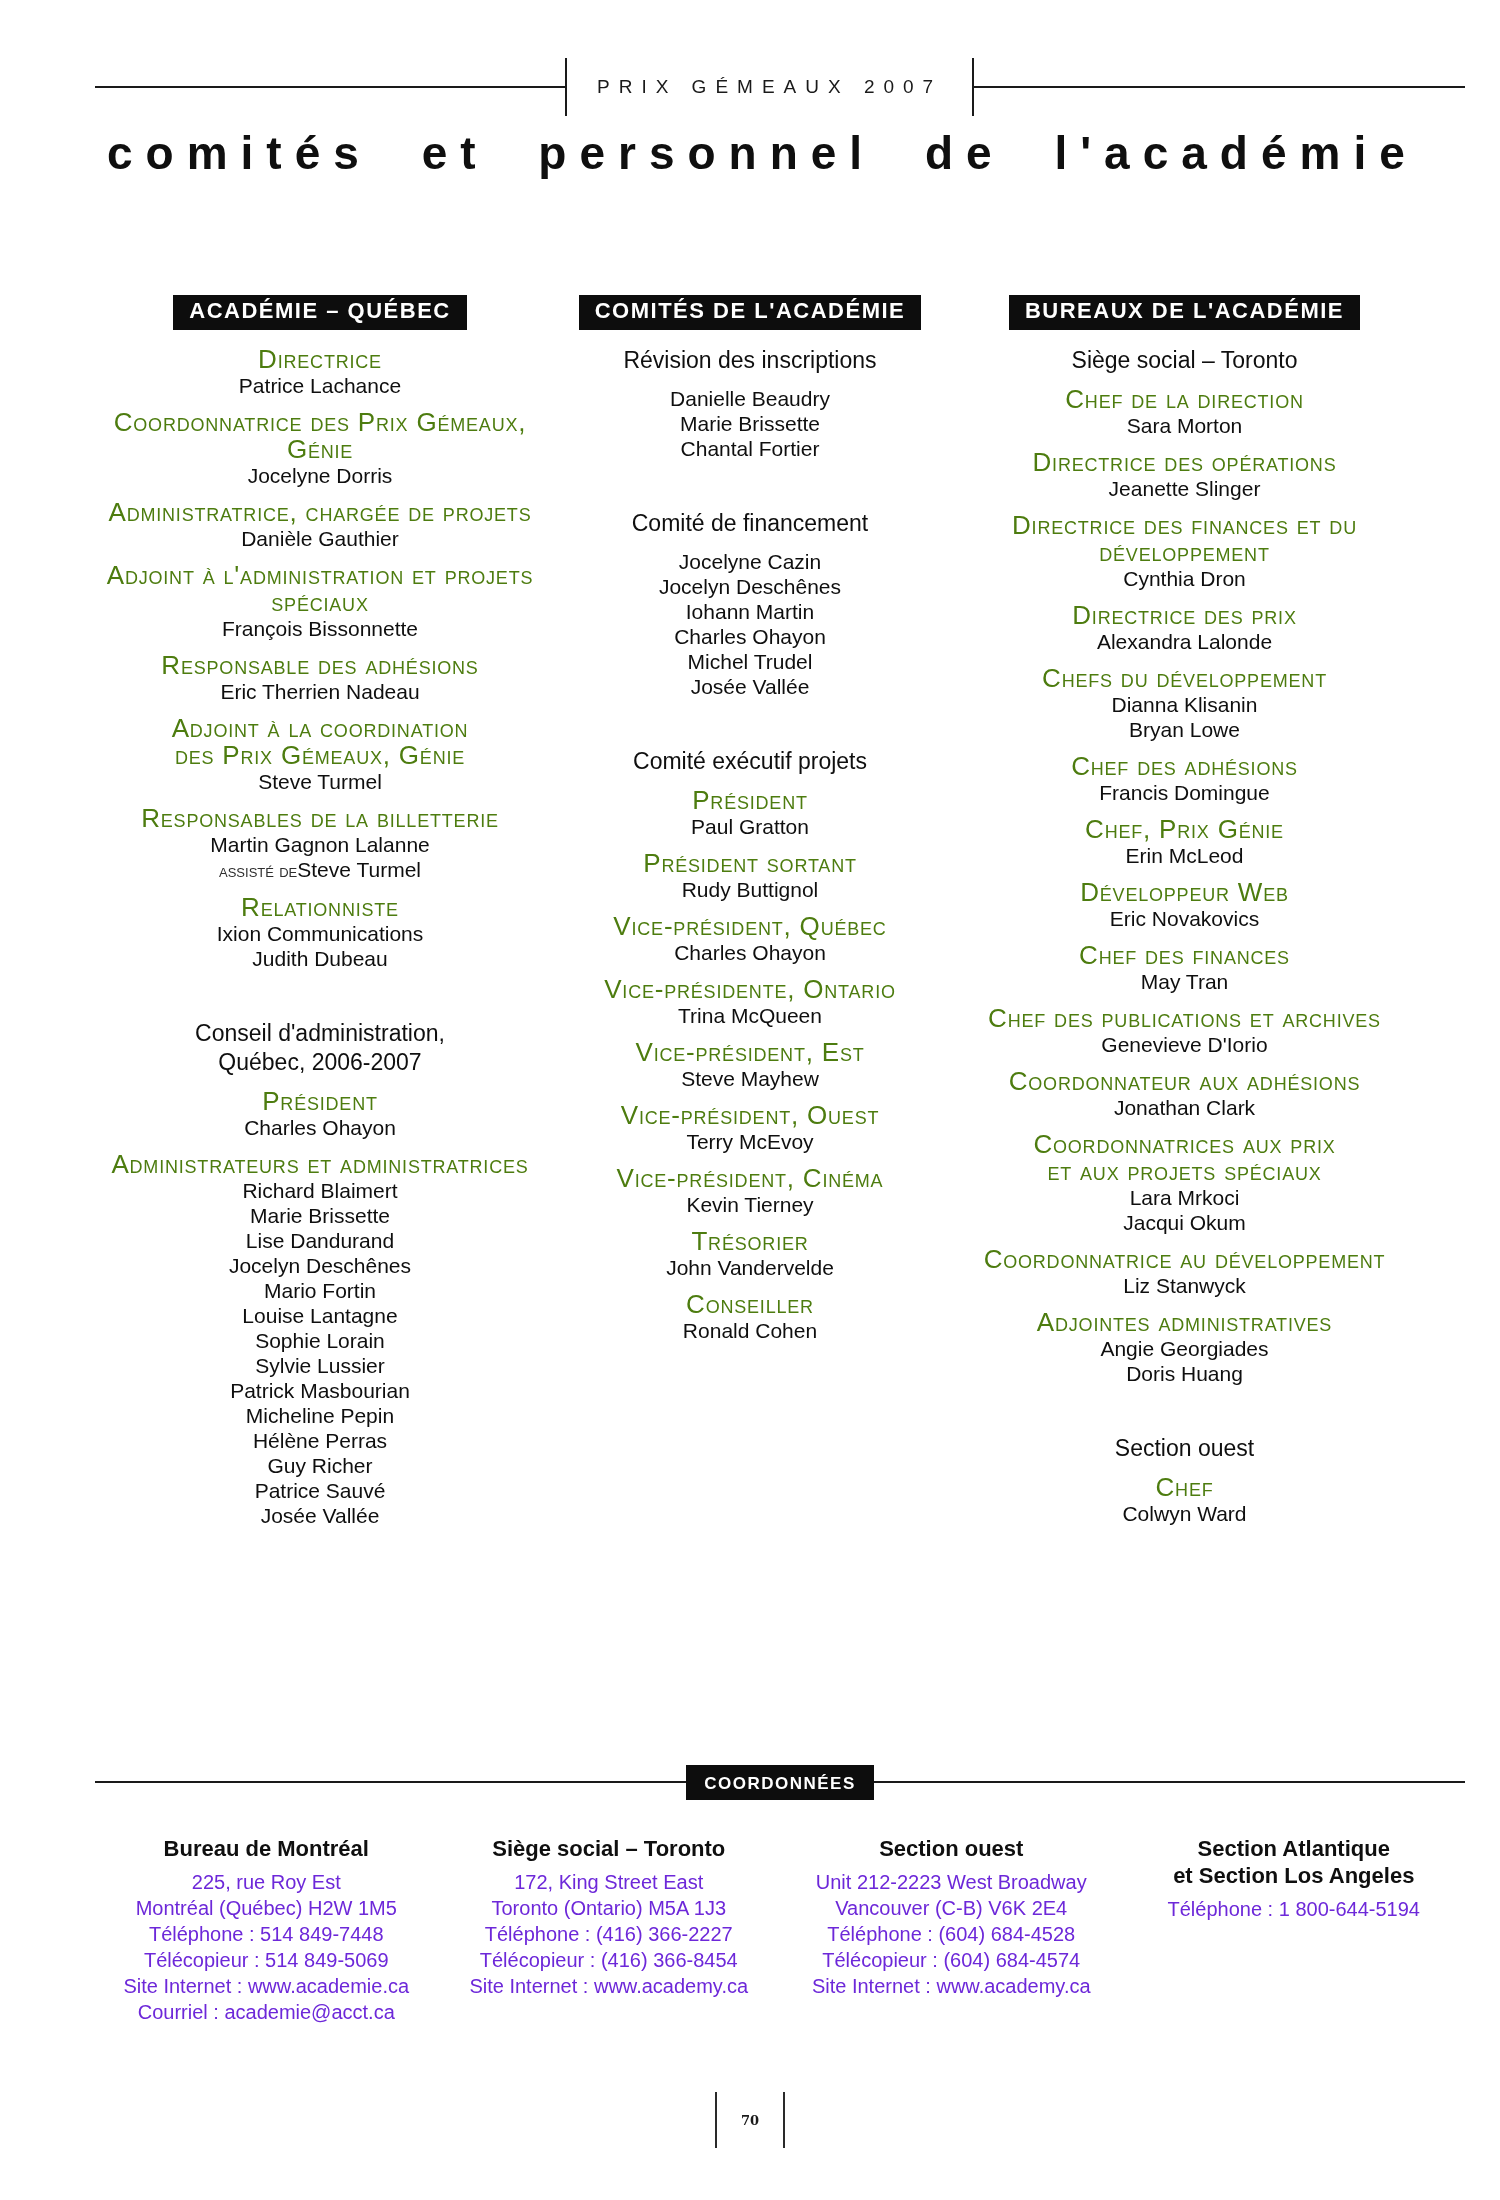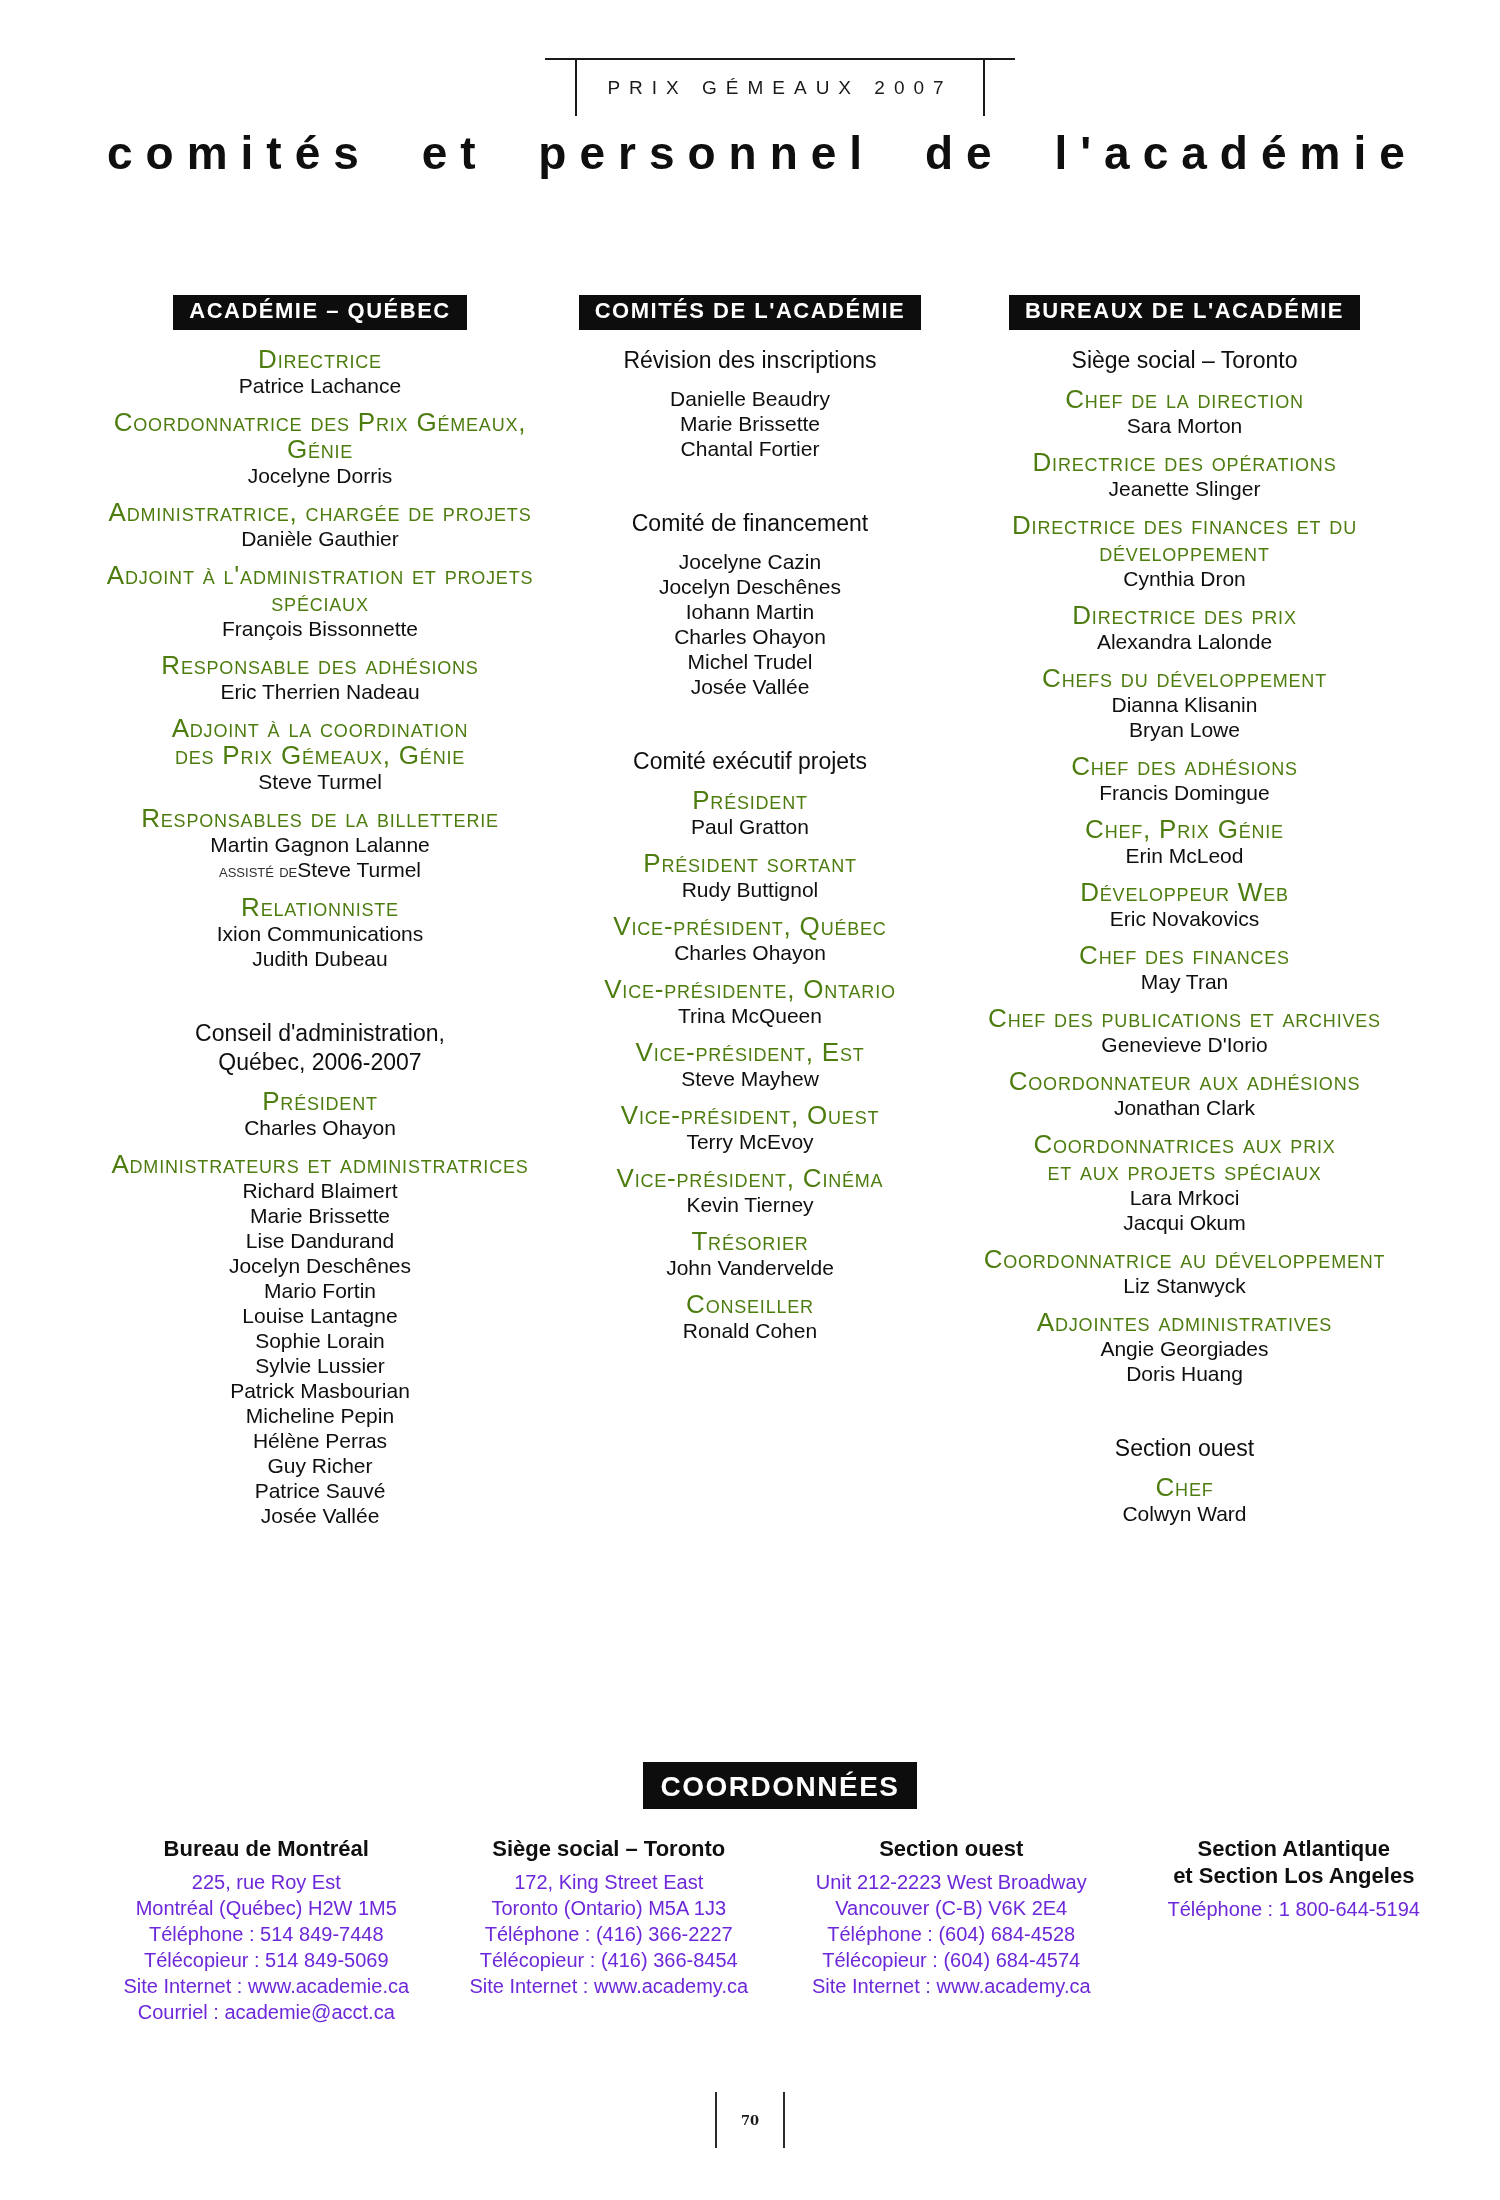--- a/index.html
+++ b/index.html
@@ -3,21 +3,21 @@
 <meta charset="utf-8">
 <style>
   html,body{margin:0;padding:0;background:#e8e8e8;}
   .page{
     position:relative;width:1500px;height:2200px;margin:0 auto;
     background:#ffffff;overflow:hidden;
     font-family:"Liberation Sans",sans-serif;color:var(--ink,#1a1a1a);
   }
   
   .masthead{position:absolute;top:58px;left:95px;right:35px;}
-  .rule-row{display:flex;align-items:center;height:58px;flex-direction:column;}
+  .rule-row{display:flex;align-items:center;height:58px;}
   .rule{height:2px;background:var(--ink,#1a1a1a);}
   .rule.fixed{width:470px;}
   .rule.grow{flex:1;}
   .eyebrow-box{
     height:58px;display:flex;align-items:center;
     border-left:2px solid var(--ink,#1a1a1a);border-right:2px solid var(--ink,#1a1a1a);
     padding:0 30px;
   }
   .eyebrow{font-size:19px;letter-spacing:9px;white-space:nowrap;font-weight:400;}
   .page-title{
@@ -43,21 +43,21 @@
     letter-spacing:0.8px;color:#4d7c0f;font-weight:400;
   }
   .name{font-size:21px;line-height:25px;color:#0f0f0f;}
   .assist{font-size:21px;line-height:25px;color:#0f0f0f;}
   .assist-pre{font-variant:small-caps;font-size:19px;color:#2e2e2e;}
   
   .footer{position:absolute;top:1762px;left:95px;right:35px;}
   .footer-rule{display:flex;align-items:center;height:40px;}
   .footer-box{
     background:var(--header_bg,#0d0d0d);color:var(--header_fg,#ffffff);
-    font-size:28px;font-weight:700;letter-spacing:1.5px;padding:9px 18px 6px;white-space:nowrap;text-align:right;
+    font-size:17px;font-weight:700;letter-spacing:1.5px;padding:9px 18px 6px;white-space:nowrap;text-align:right;
   }
   .offices{display:flex;margin-top:33px;align-items:flex-start;}
   .office{flex:1;text-align:center;padding:0 6px;}
   .office-title{font-size:22px;font-weight:700;line-height:27px;margin-bottom:7px;color:#0f0f0f;}
   .office-line{font-size:20px;line-height:26px;color:#6d28d9;}
   
   .pagenum-wrap{
     position:absolute;top:2092px;left:0;width:1500px;
     display:flex;justify-content:center;align-items:center;
   }

